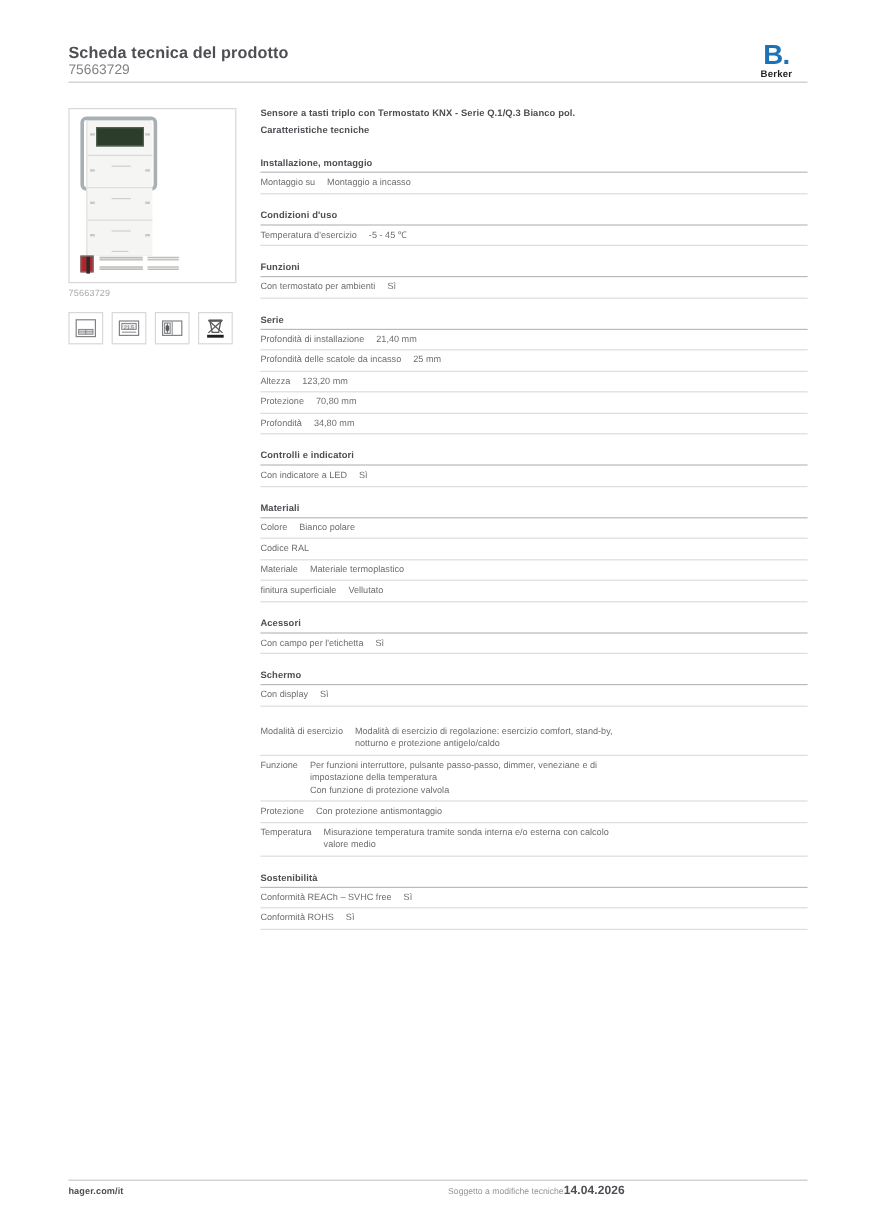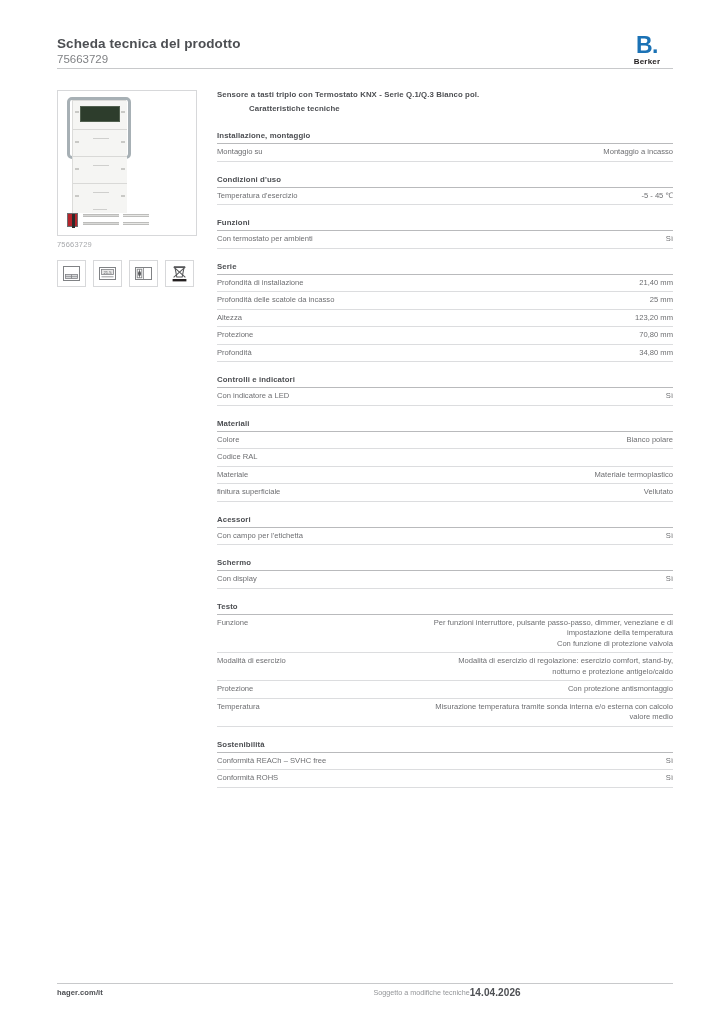--- a/index.html
+++ b/index.html
@@ -238,21 +238,20 @@
     letter-spacing: 0.1px;
     line-height: 10px;
     margin-bottom: 4px;
   }
   .section-intro {
     font-size: 7.8px;
     font-weight: bold;
     color: #4d4f53;
     letter-spacing: 0.1px;
     margin-bottom: 18px;
-    margin-left: 32px;
   }
   .group { margin-bottom: 13px; }
   .group-title {
     font-size: 7.8px;
     font-weight: bold;
     color: #4d4f53;
     letter-spacing: 0.1px;
     padding-bottom: 3px;
     border-bottom: 1px solid #b9babc;
   }
@@ -269,21 +268,20 @@
     font-size: 7.6px;
     color: #6d6e71;
     line-height: 10.5px;
     flex: 0 0 auto;
     white-space: nowrap;
   }
   .spec-value {
     font-size: 7.6px;
     color: #6d6e71;
     line-height: 10.5px;
-    text-align: right;
     flex: 1 1 auto;
   }
   .spec-value span { display: block; }
 
   
   .footer-rule {
     position: absolute;
     left: 57px;
     top: 983px;
     width: 616px;
@@ -521,34 +519,33 @@
         <div class="group">
           <div class="group-title">Schermo</div>
           <div class="spec-row">
             <div class="spec-label">Con display</div>
             <div class="spec-value">
               <span>Sì</span>
             </div>
           </div>
         </div>
         <div class="group">
-          <div class="group-title">Testo</div>
+          <div class="spec-row">
+            <div class="spec-label">Modalità di esercizio</div>
+            <div class="spec-value">
+              <span>Modalità di esercizio di regolazione: esercizio comfort, stand-by,</span>
+              <span>notturno e protezione antigelo/caldo</span>
+            </div>
+          </div>
           <div class="spec-row">
             <div class="spec-label">Funzione</div>
             <div class="spec-value">
               <span>Per funzioni interruttore, pulsante passo-passo, dimmer, veneziane e di</span>
               <span>impostazione della temperatura</span>
               <span>Con funzione di protezione valvola</span>
-            </div>
-          </div>
-          <div class="spec-row">
-            <div class="spec-label">Modalità di esercizio</div>
-            <div class="spec-value">
-              <span>Modalità di esercizio di regolazione: esercizio comfort, stand-by,</span>
-              <span>notturno e protezione antigelo/caldo</span>
             </div>
           </div>
           <div class="spec-row">
             <div class="spec-label">Protezione</div>
             <div class="spec-value">
               <span>Con protezione antismontaggio</span>
             </div>
           </div>
           <div class="spec-row">
             <div class="spec-label">Temperatura</div>

